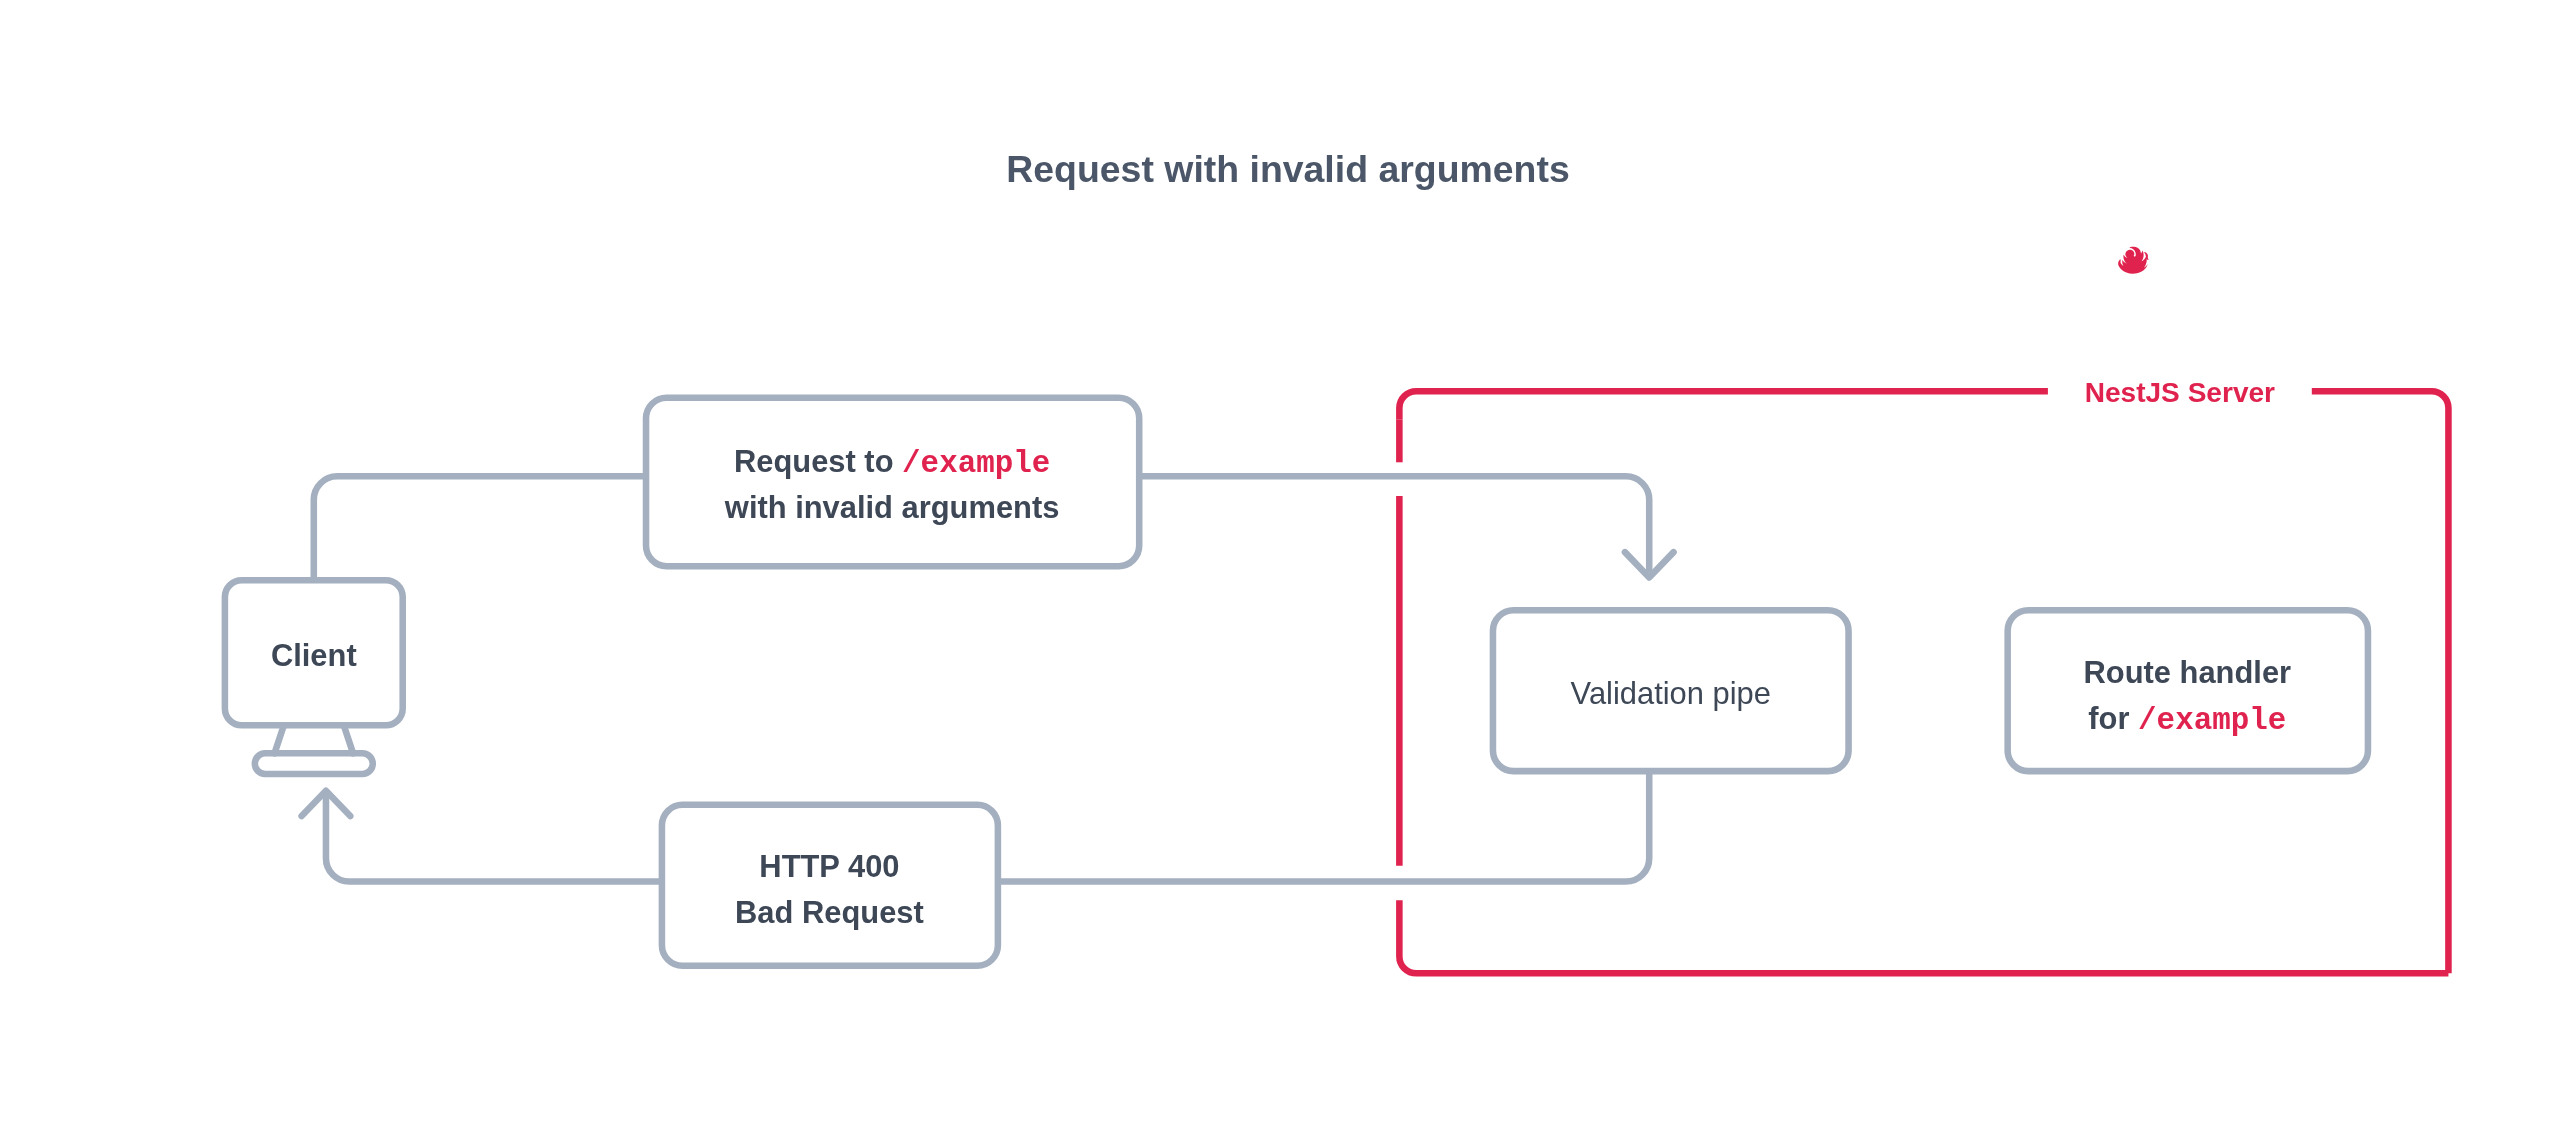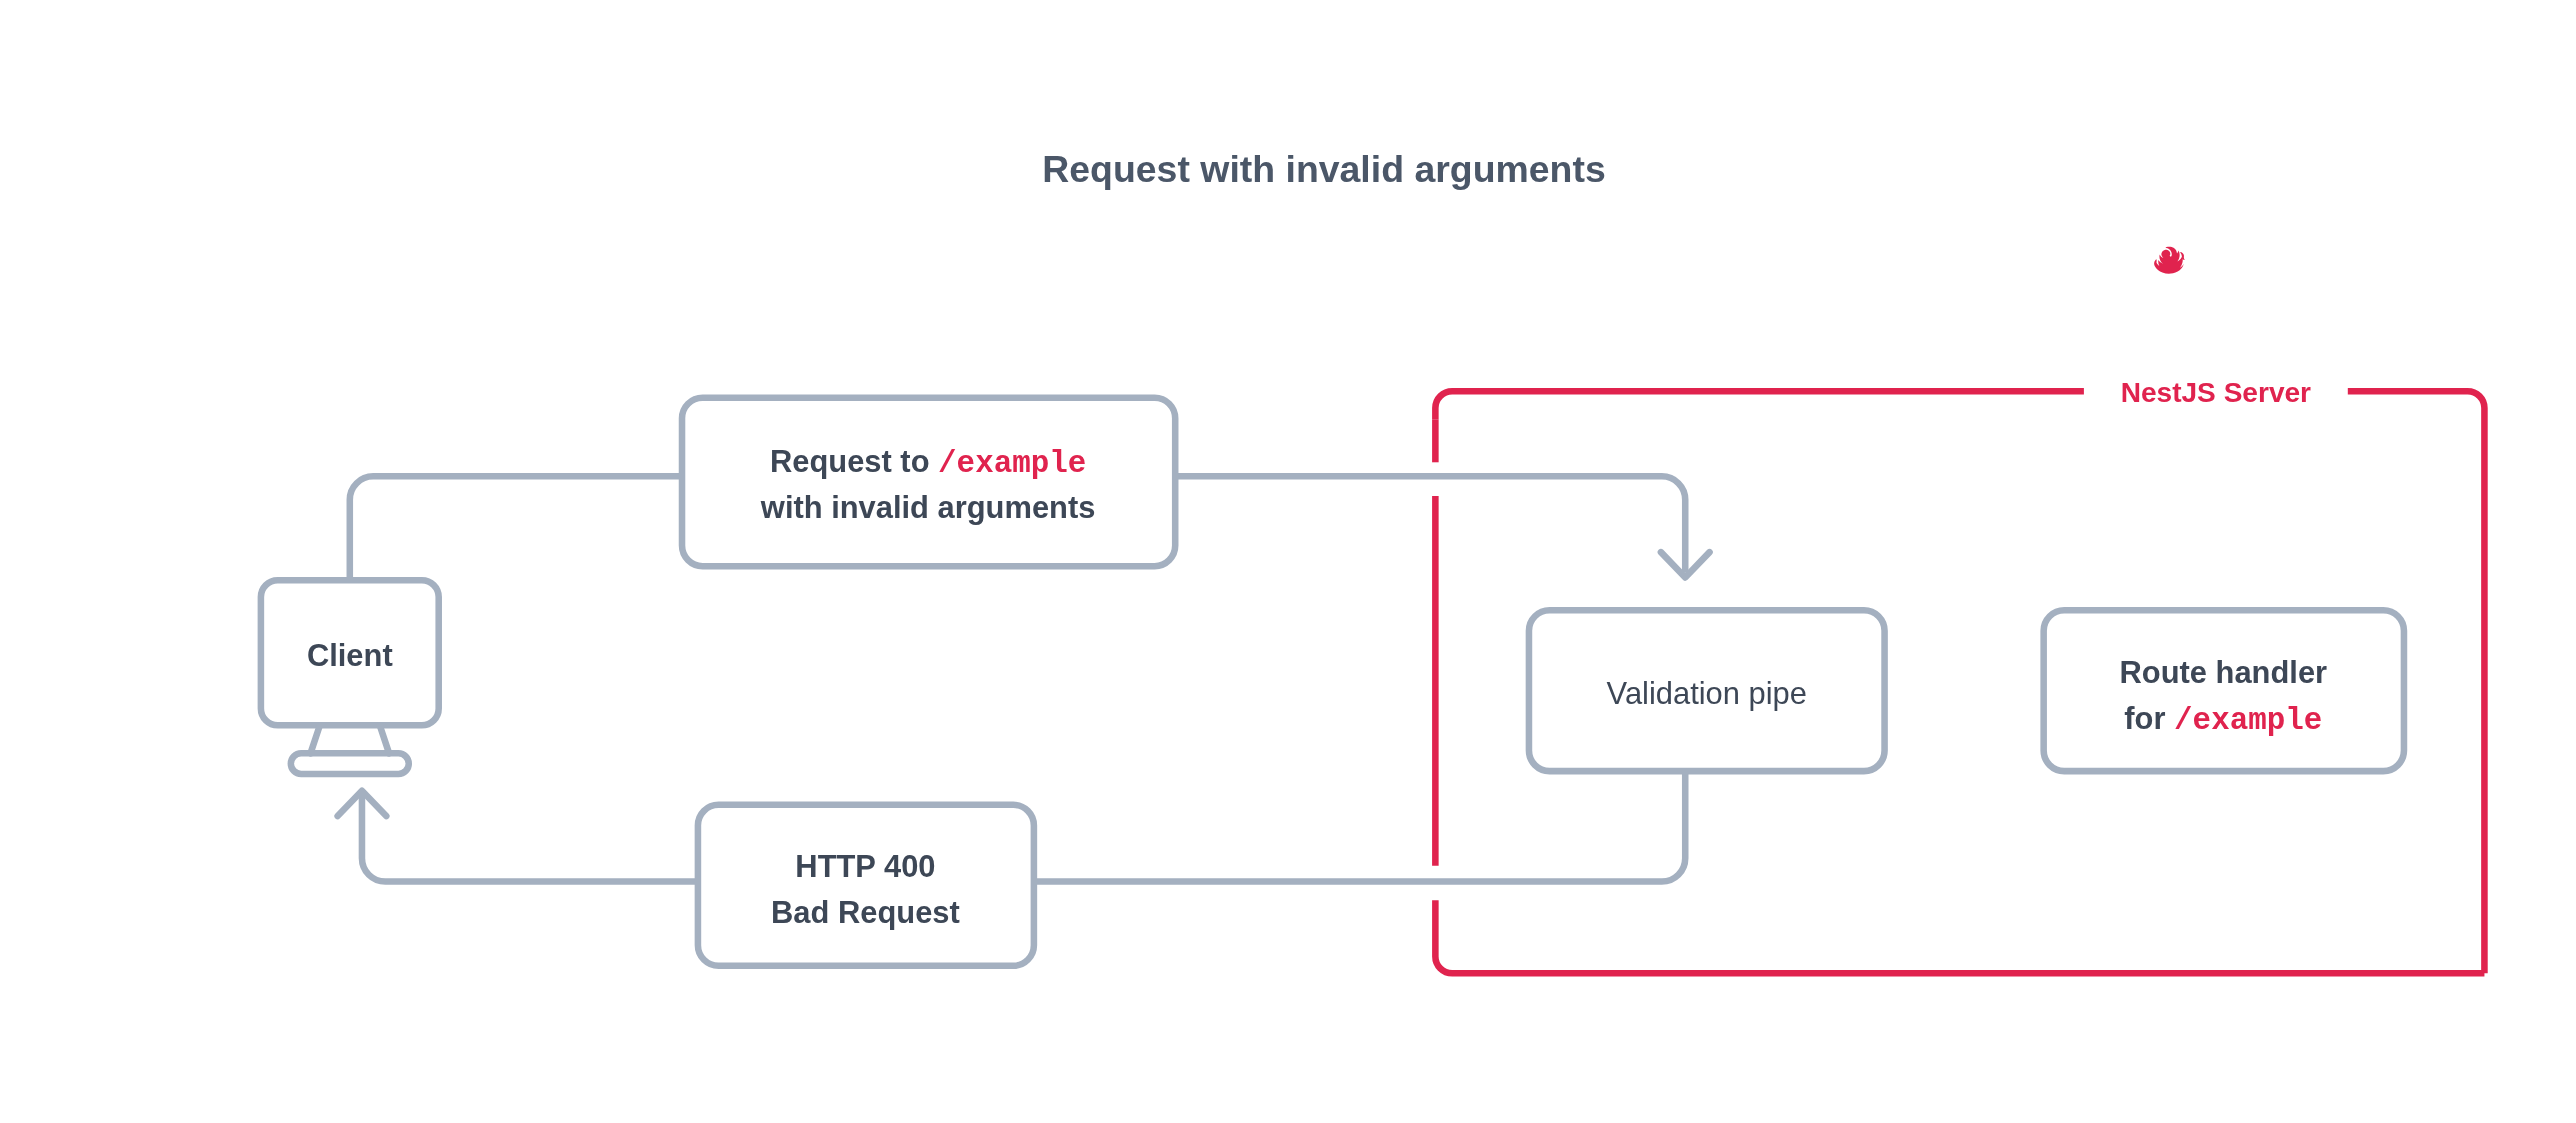--- a/index.html
+++ b/index.html
@@ -11,21 +11,20 @@
     width: 2576px;
     height: 1123px;
     font-family: "Liberation Sans", sans-serif;
     overflow: hidden;
   }
   #diagram-root {
     position: relative;
     width: 2520px;
     height: 1123px;
     background: #ffffff;
-    margin-left: 36px;
   }
   svg.canvas {
     position: absolute;
     top: 0;
     left: 0;
     width: 2576px;
     height: 1123px;
     display: block;
   }
   .title-text {

